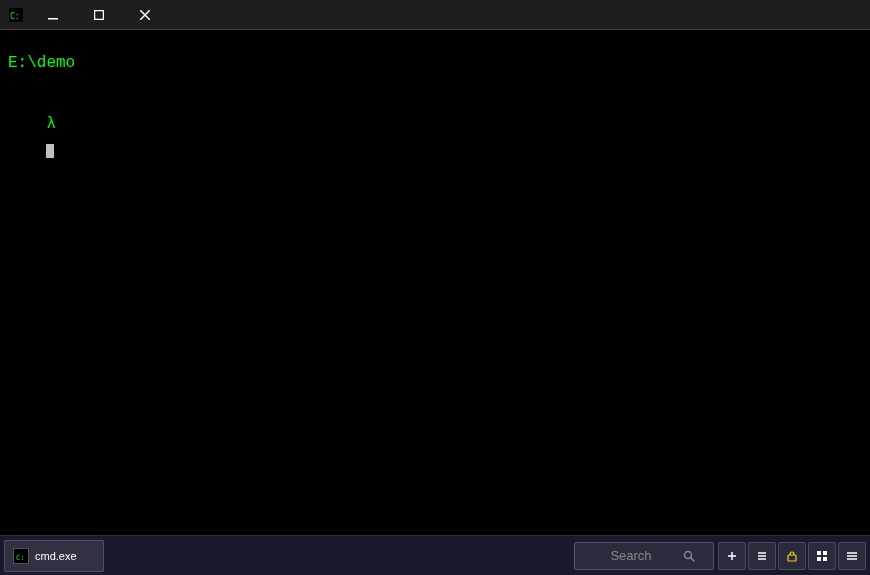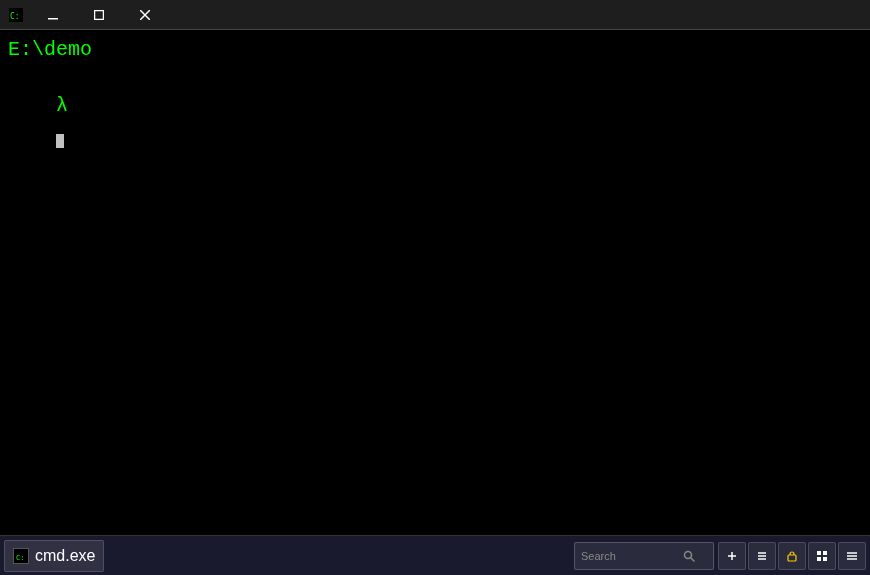--- a/index.html
+++ b/index.html
@@ -66,23 +66,24 @@
     .terminal-body {
       flex: 1;
       background: #000;
       padding: 6px 8px;
       overflow: hidden;
       position: relative;
     }
     .terminal-line {
       color: #00ff00;
       font-family: 'Courier New', Courier, monospace;
-      font-size: 20px;
+      font-size: 16px;
       line-height: 1.4;
       white-space: pre;
+      margin-top: 16px;
     }
     .cursor {
       display: inline-block;
       width: 8px;
       height: 14px;
       background: #c0c0c0;
       vertical-align: bottom;
       animation: blink 1s step-end infinite;
     }
     @keyframes blink {
@@ -115,43 +116,44 @@
       height: 16px;
       margin-right: 6px;
       background: #000;
       border: 1px solid #555;
       display: flex;
       align-items: center;
       justify-content: center;
     }
     .taskbar-app-label {
       color: #fff;
-      font-size: 16px;
+      font-size: 11px;
     }
     .taskbar-spacer {
       flex: 1;
     }
     .taskbar-search {
       display: flex;
       align-items: center;
       background: rgba(255,255,255,0.08);
       border: 1px solid rgba(255,255,255,0.2);
       border-radius: 2px;
       height: 28px;
       padding: 0 6px;
       margin-right: 4px;
       width: 140px;
     }
     .taskbar-search input {
       background: transparent;
       border: none;
       outline: none;
       color: #ccc;
-      font-size: 11px;
+      font-size: 13px;
       width: 100px;
+      text-align: center;
     }
     .taskbar-search input::placeholder {
       color: #888;
     }
     .search-icon-wrap {
       width: 16px;
       height: 16px;
       display: flex;
       align-items: center;
       justify-content: center;

